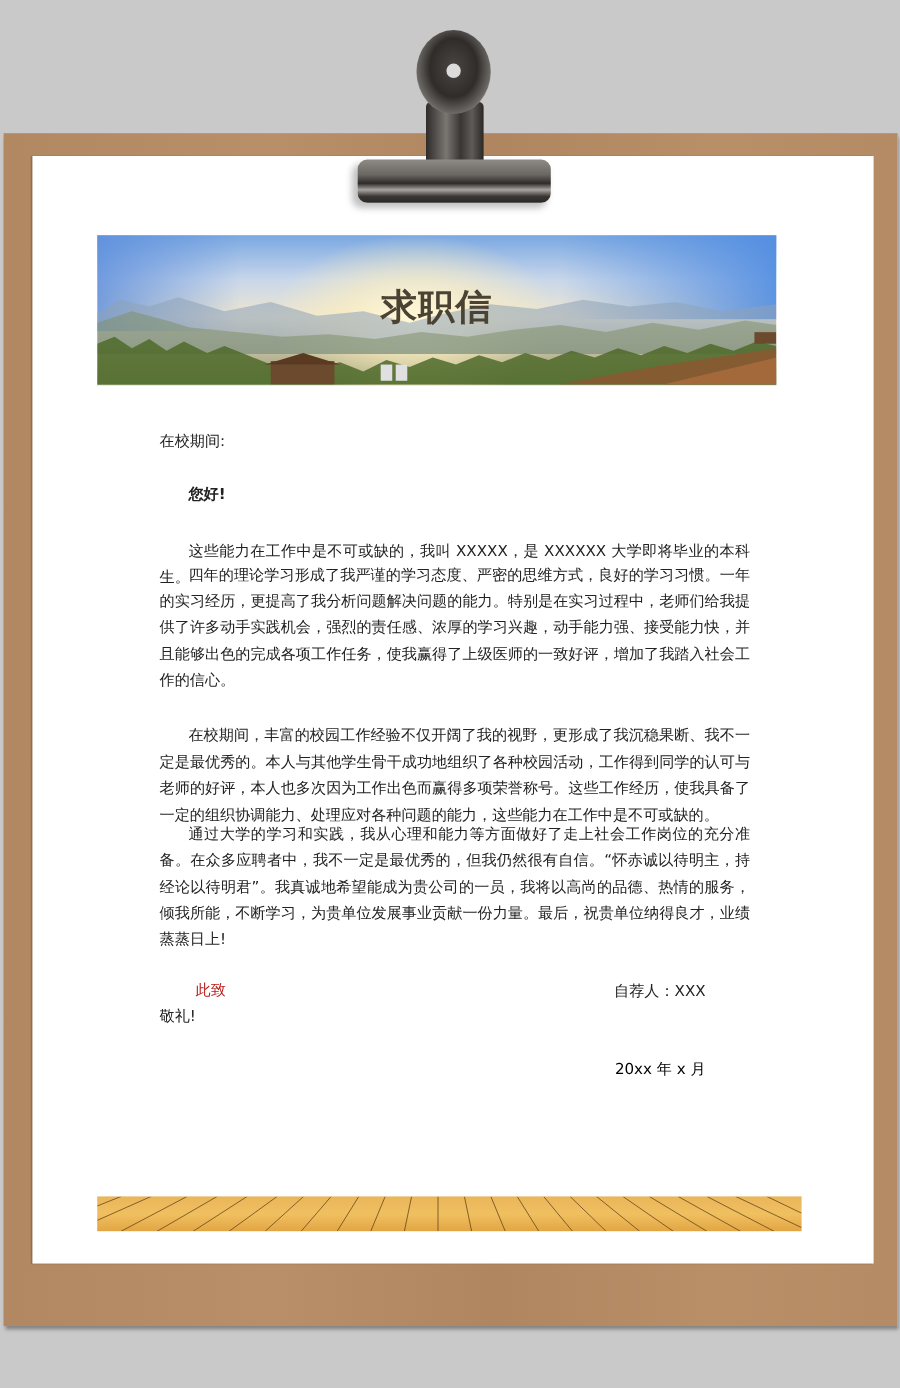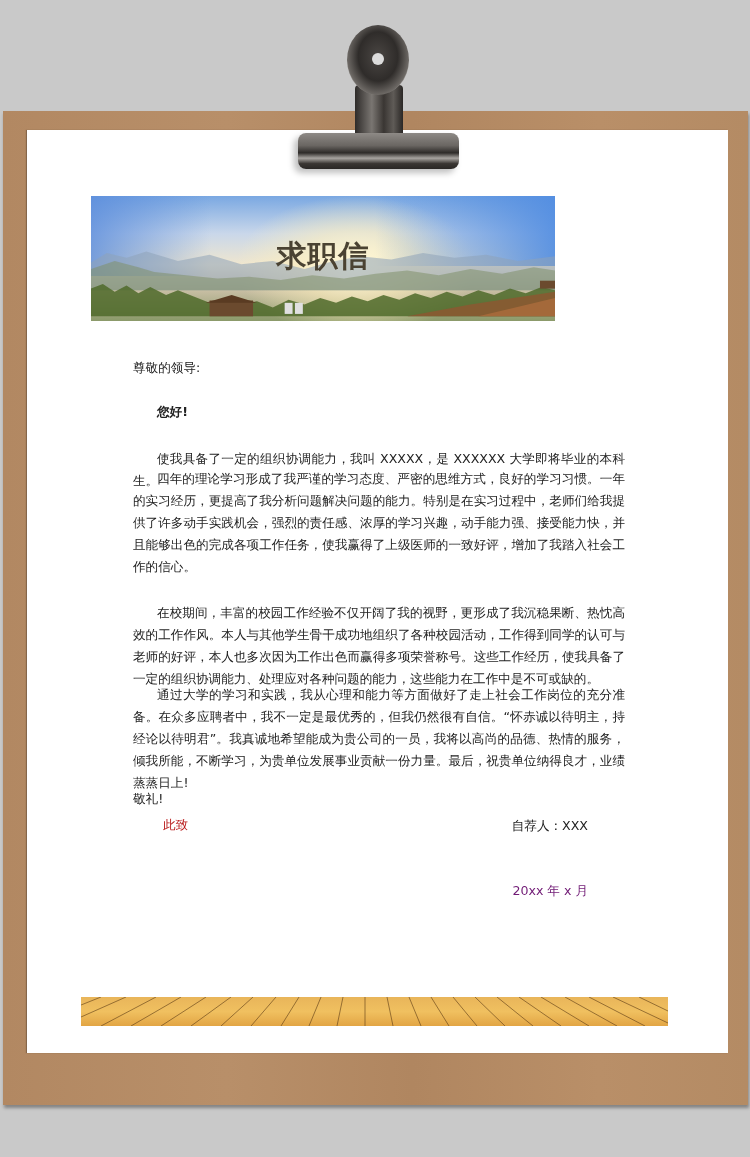--- a/index.html
+++ b/index.html
@@ -35,21 +35,21 @@
     border-radius:4px 4px 2px 2px; z-index:4;
   }
   .clip-base {
     position:absolute; left:298px; top:133px; width:161px; height:36px;
     background:linear-gradient(180deg,#8e8a86 0%,#6a6662 35%,#2e2b29 55%,#a8a4a0 70%,#3a3633 85%,#2a2725 100%);
     border-radius:8px; z-index:5;
     box-shadow:-4px 4px 6px rgba(0,0,0,0.25);
   }
   
   .banner {
-    position:absolute; left:91px; top:196px; width:464px; height:125px; overflow:hidden;
+    position:absolute; left:81px; top:196px; width:566px; height:125px; overflow:hidden;
     background:
       radial-gradient(ellipse 120px 70px at 265px 70px, rgba(255,248,215,1) 0%, rgba(255,240,190,0.6) 50%, rgba(255,240,190,0) 100%),
       linear-gradient(180deg,#7aa8e2 0%,#c9d7ea 30%,#efe6cf 55%,#c9bfa5 75%,#8b9a6a 100%);
   }
   .banner .sky-left {
     position:absolute; left:0; top:0; width:120px; height:80px;
     background:linear-gradient(90deg,rgba(90,140,220,0.8),rgba(90,140,220,0));
   }
   .banner .sky-right {
     position:absolute; right:0; top:0; width:180px; height:70px;
@@ -67,23 +67,23 @@
     font-size:30px; font-weight:bold; color:#4a4232; letter-spacing:1px;
     z-index:3;
   }
   .salutation { position:absolute; left:133px; top:360px; font-size:12.6px; color:#222; }
   .greet { position:absolute; left:157px; top:404px; font-size:12.6px; color:#222;font-weight:bold; }
   .para {
     position:absolute; left:133px; width:492px; font-size:12.6px; color:#222;
     line-height:22px; text-indent:24px; text-align:justify;
   }
   .closing1 { position:absolute; left:163px; top:817px; font-size:12.6px; color:#b91c1c; }
-  .closing2 { position:absolute; left:133px; top:791px; font-size:12.6px; color:#222; }
+  .closing2 { position:absolute; left:133px; top:839px; font-size:12.6px; color:#222; }
   .sign { position:absolute; right:162px; top:818px; font-size:12.6px; color:#222; text-align:right; }
-  .date { position:absolute; right:162px; top:883px; font-size:12.6px; color:#701a75; text-align:right; }
+  .date { position:absolute; right:162px; top:883px; font-size:12.6px; color:#000000; text-align:right; }
   
   .floor {
     position:absolute; left:81px; top:997px; width:587px; height:29px; overflow:hidden;
     background:linear-gradient(180deg,#e9b55a 0%,#f0c060 50%,#e2a544 100%);
   }
   .floor svg { position:absolute; left:0; top:0; }
 </style>
 </head>
 <body>
 
@@ -108,26 +108,26 @@
     <polygon points="145,28 178,18 210,28" fill="#5a3b22"></polygon>
     <rect x="245" y="28" width="10" height="14" fill="#e0e0e0"></rect>
     <rect x="258" y="28" width="10" height="14" fill="#e0e0e0"></rect>
     <path d="M400 45 L480 30 L560 18 L587 14 L587 45 Z" fill="#8a5a32" opacity="0.9"></path>
     <path d="M490 45 L587 22 L587 45 Z" fill="#a4693a"></path>
     <rect x="568" y="0" width="19" height="10" fill="#6b4a2e"></rect>
   </svg>
   <div class="banner-title">求职信</div>
 </div>
 
-<div class="salutation">尊敬的领导:</div>
+<div class="salutation">在校期间:</div>
 <div class="greet">您好!</div>
 
-<div class="para" style="top:448px;">使我具备了一定的组织协调能力，我叫 XXXXX，是 XXXXXX 大学即将毕业的本科生。</div>
+<div class="para" style="top:448px;">这些能力在工作中是不可或缺的，我叫 XXXXX，是 XXXXXX 大学即将毕业的本科生。</div>
 <div class="para" style="top:468px;">四年的理论学习形成了我严谨的学习态度、严密的思维方式，良好的学习习惯。一年的实习经历，更提高了我分析问题解决问题的能力。特别是在实习过程中，老师们给我提供了许多动手实践机会，强烈的责任感、浓厚的学习兴趣，动手能力强、接受能力快，并且能够出色的完成各项工作任务，使我赢得了上级医师的一致好评，增加了我踏入社会工作的信心。</div>
-<div class="para" style="top:602px;">在校期间，丰富的校园工作经验不仅开阔了我的视野，更形成了我沉稳果断、热忱高效的工作作风。本人与其他学生骨干成功地组织了各种校园活动，工作得到同学的认可与老师的好评，本人也多次因为工作出色而赢得多项荣誉称号。这些工作经历，使我具备了一定的组织协调能力、处理应对各种问题的能力，这些能力在工作中是不可或缺的。</div>
+<div class="para" style="top:602px;">在校期间，丰富的校园工作经验不仅开阔了我的视野，更形成了我沉稳果断、我不一定是最优秀的。本人与其他学生骨干成功地组织了各种校园活动，工作得到同学的认可与老师的好评，本人也多次因为工作出色而赢得多项荣誉称号。这些工作经历，使我具备了一定的组织协调能力、处理应对各种问题的能力，这些能力在工作中是不可或缺的。</div>
 <div class="para" style="top:684px;">通过大学的学习和实践，我从心理和能力等方面做好了走上社会工作岗位的充分准备。在众多应聘者中，我不一定是最优秀的，但我仍然很有自信。“怀赤诚以待明主，持经论以待明君”。我真诚地希望能成为贵公司的一员，我将以高尚的品德、热情的服务，倾我所能，不断学习，为贵单位发展事业贡献一份力量。最后，祝贵单位纳得良才，业绩蒸蒸日上!</div>
 
 <div class="closing1">此致</div>
 <div class="closing2">敬礼!</div>
 <div class="sign">自荐人：XXX</div>
 <div class="date">20xx 年 x 月</div>
 
 <div class="floor">
   <svg width="587" height="29" viewBox="0 0 587 29">
     <g stroke="#5a3a14" stroke-width="0.8" opacity="0.75">

